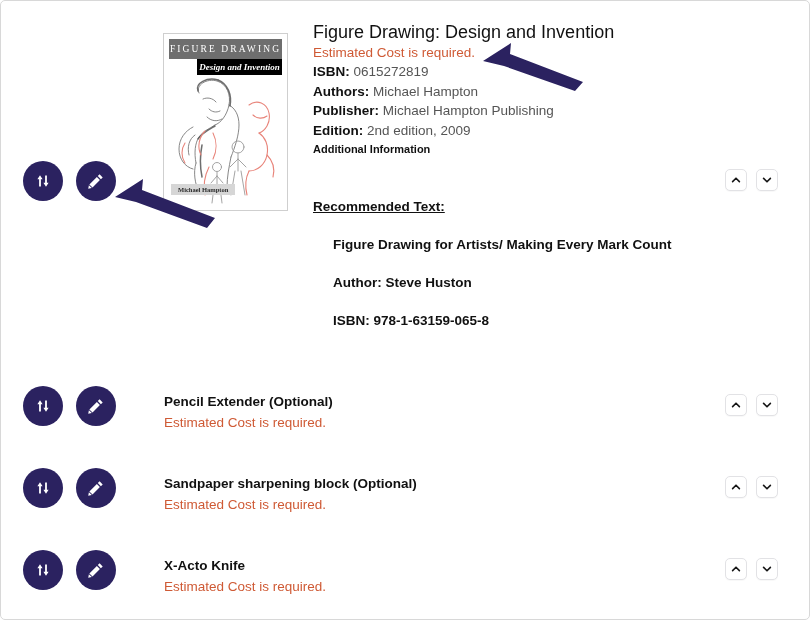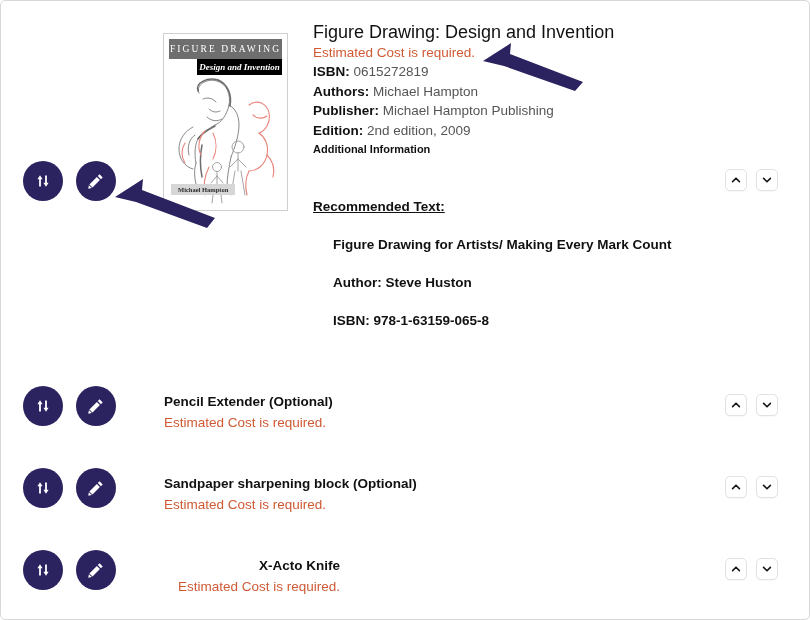--- a/index.html
+++ b/index.html
@@ -425,21 +425,21 @@
         <svg width="10" height="10" viewBox="0 0 10 10">
           <path d="M1.6 6.6 L5 3.2 L8.4 6.6" fill="none" stroke="#161616" stroke-width="1.6" stroke-linecap="round" stroke-linejoin="round"></path>
         </svg>
       </button>
       <button class="nudge-btn">
         <svg width="10" height="10" viewBox="0 0 10 10">
           <path d="M1.6 3.4 L5 6.8 L8.4 3.4" fill="none" stroke="#161616" stroke-width="1.6" stroke-linecap="round" stroke-linejoin="round"></path>
         </svg>
       </button>
     </div>
-    <div class="detail-block" style="left:177px; top:6px;text-align:right;">
+    <div class="detail-block" style="left:163px; top:6px;">
       <div class="simple-title">X-Acto Knife</div>
       <div class="simple-err">Estimated Cost is required.</div>
     </div>
   </div>
 
   <svg class="anno" style="left:478px; top:36px;" width="110" height="56" viewBox="0 0 110 56">
     <path d="M4 24 L32 6 L31 17 L104 45 L96 54 L25 29 Z" fill="#2b2260"></path>
   </svg>
 
   <svg class="anno" style="left:110px; top:172px;" width="110" height="60" viewBox="0 0 110 60">

